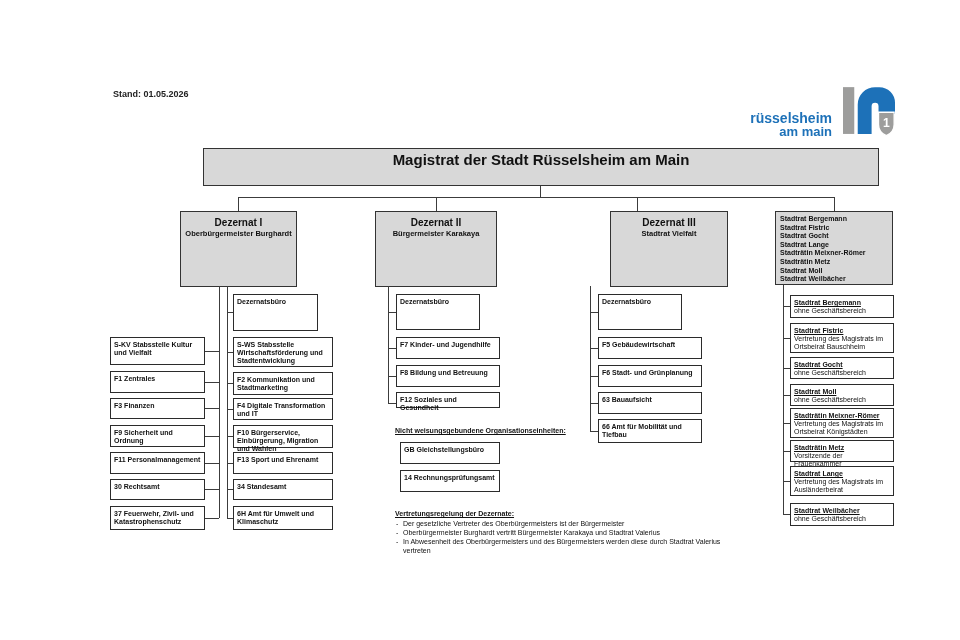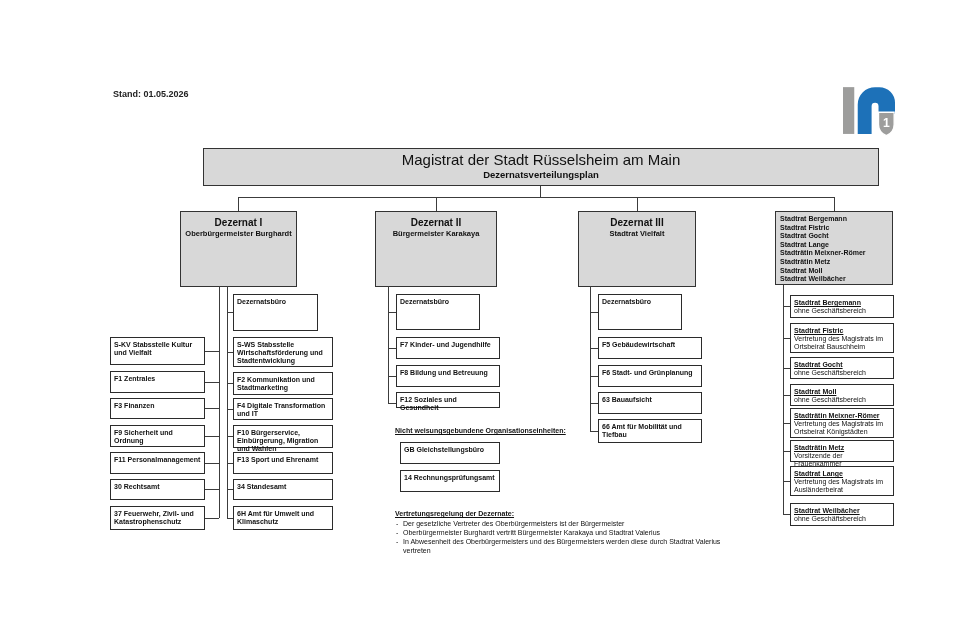--- a/index.html
+++ b/index.html
@@ -12,69 +12,72 @@
   .logo-text .l2{font-size:13px;}
   .logo-icon{position:absolute;left:843px;top:86px;}
   
   .box{position:absolute;background:#fff;border:1px solid #2b2b2b;box-sizing:border-box;
        font-size:7px;font-weight:700;color:#111;padding:3px 3px;line-height:8.2px;text-align:left;}
   .hdr{background:#d8d8d8;border:1.3px solid #333;text-align:center;padding-top:5px;}
   .hdr .t1{font-size:10px;font-weight:700;line-height:12px;}
   .hdr .t2{font-size:7.5px;font-weight:700;line-height:9px;}
   .title-box{position:absolute;left:203px;top:148px;width:676px;height:38px;background:#d8d8d8;
              border:1.4px solid #333;box-sizing:border-box;text-align:center;padding-top:2px;}
-  .title-box .t1{font-size:15px;font-weight:400;line-height:18px;}
+  .title-box .t1{font-size:15px;font-weight:700;line-height:18px;}
   .title-box .t2{font-size:9.5px;font-weight:700;line-height:11px;}
   .list-hdr{text-align:left;padding:3px 4px;font-size:7px;line-height:8.6px;font-weight:700;}
   .card .nm{text-decoration:underline;font-weight:700;}
   .card .rl{font-weight:400;}
   .conn{position:absolute;background:#3c3c3c;}
   .sec-label{position:absolute;font-size:7px;font-weight:700;text-decoration:underline;color:#111;}
   .foot{position:absolute;left:395px;top:509px;width:330px;font-size:7px;line-height:9px;color:#111;}
   .foot .fh{font-weight:700;text-decoration:underline;margin-bottom:1px;}
   .foot .fb{font-weight:400;padding-left:8px;position:relative;}
   .foot .fb::before{content:"-";position:absolute;left:1px;}
 </style>
 </head>
 <body>
 
 <div class="canvas">
 
   <div class="stand">Stand: 01.05.2026</div>
 
+  <div class="logo-text">
+    <div>rüsselsheim</div>
+    <div class="l2">am main</div>
+  </div>
   <div class="logo-icon">
     <svg width="52" height="56" viewBox="0 0 60 62">
       <rect x="0" y="0" width="13" height="54" fill="#9d9d9c"></rect>
       <path d="M17,54 V20 A20,20 0 0 1 37,0 H42 A18,18 0 0 1 60,18 V31 H41 V22 A4,4 0 0 0 37,18 A4,4 0 0 0 33,22 V54 Z" fill="#1d71b8"></path>
       <path d="M41,29 H59 V43 Q59,52 50,56 Q41,52 41,43 Z" fill="#9d9d9c" stroke="#ffffff" stroke-width="1.5"></path>
       <text x="50" y="46" font-size="14" font-weight="bold" fill="#ffffff" text-anchor="middle" font-family="Liberation Sans, sans-serif">1</text>
     </svg>
   </div>
 
   <div class="title-box">
     <div class="t1">Magistrat der Stadt Rüsselsheim am Main</div>
-    <div class="t2">Dezernatsverteilungsplan</div>
   </div>
 
   <div class="conn" style="left:540px;top:186px;width:1px;height:11px"></div>
   <div class="conn" style="left:238px;top:197px;width:597px;height:1px"></div>
   <div class="conn" style="left:238px;top:197px;width:1px;height:14px"></div>
   <div class="conn" style="left:436px;top:197px;width:1px;height:14px"></div>
   <div class="conn" style="left:637px;top:197px;width:1px;height:14px"></div>
   <div class="conn" style="left:834px;top:197px;width:1px;height:14px"></div>
 
   <div class="box hdr" style="left:180px;top:211px;width:117px;height:76px">
     <div class="t1">Dezernat I</div>
     <div class="t2">Oberbürgermeister Burghardt</div>
   </div>
   <div class="box hdr" style="left:375px;top:211px;width:122px;height:76px">
     <div class="t1">Dezernat II</div>
     <div class="t2">Bürgermeister Karakaya</div>
   </div>
-  <div class="box hdr" style="left:578px;top:211px;width:118px;height:76px">
+  <div class="box hdr" style="left:610px;top:211px;width:118px;height:76px">
     <div class="t1">Dezernat III</div>
     <div class="t2">Stadtrat Vielfalt</div>
   </div>
   <div class="box hdr list-hdr" style="left:775px;top:211px;width:118px;height:74px">
     <div>Stadtrat Bergemann</div>
     <div>Stadtrat Fistric</div>
     <div>Stadtrat Gocht</div>
     <div>Stadtrat Lange</div>
     <div>Stadträtin Meixner-Römer</div>
     <div>Stadträtin Metz</div>

